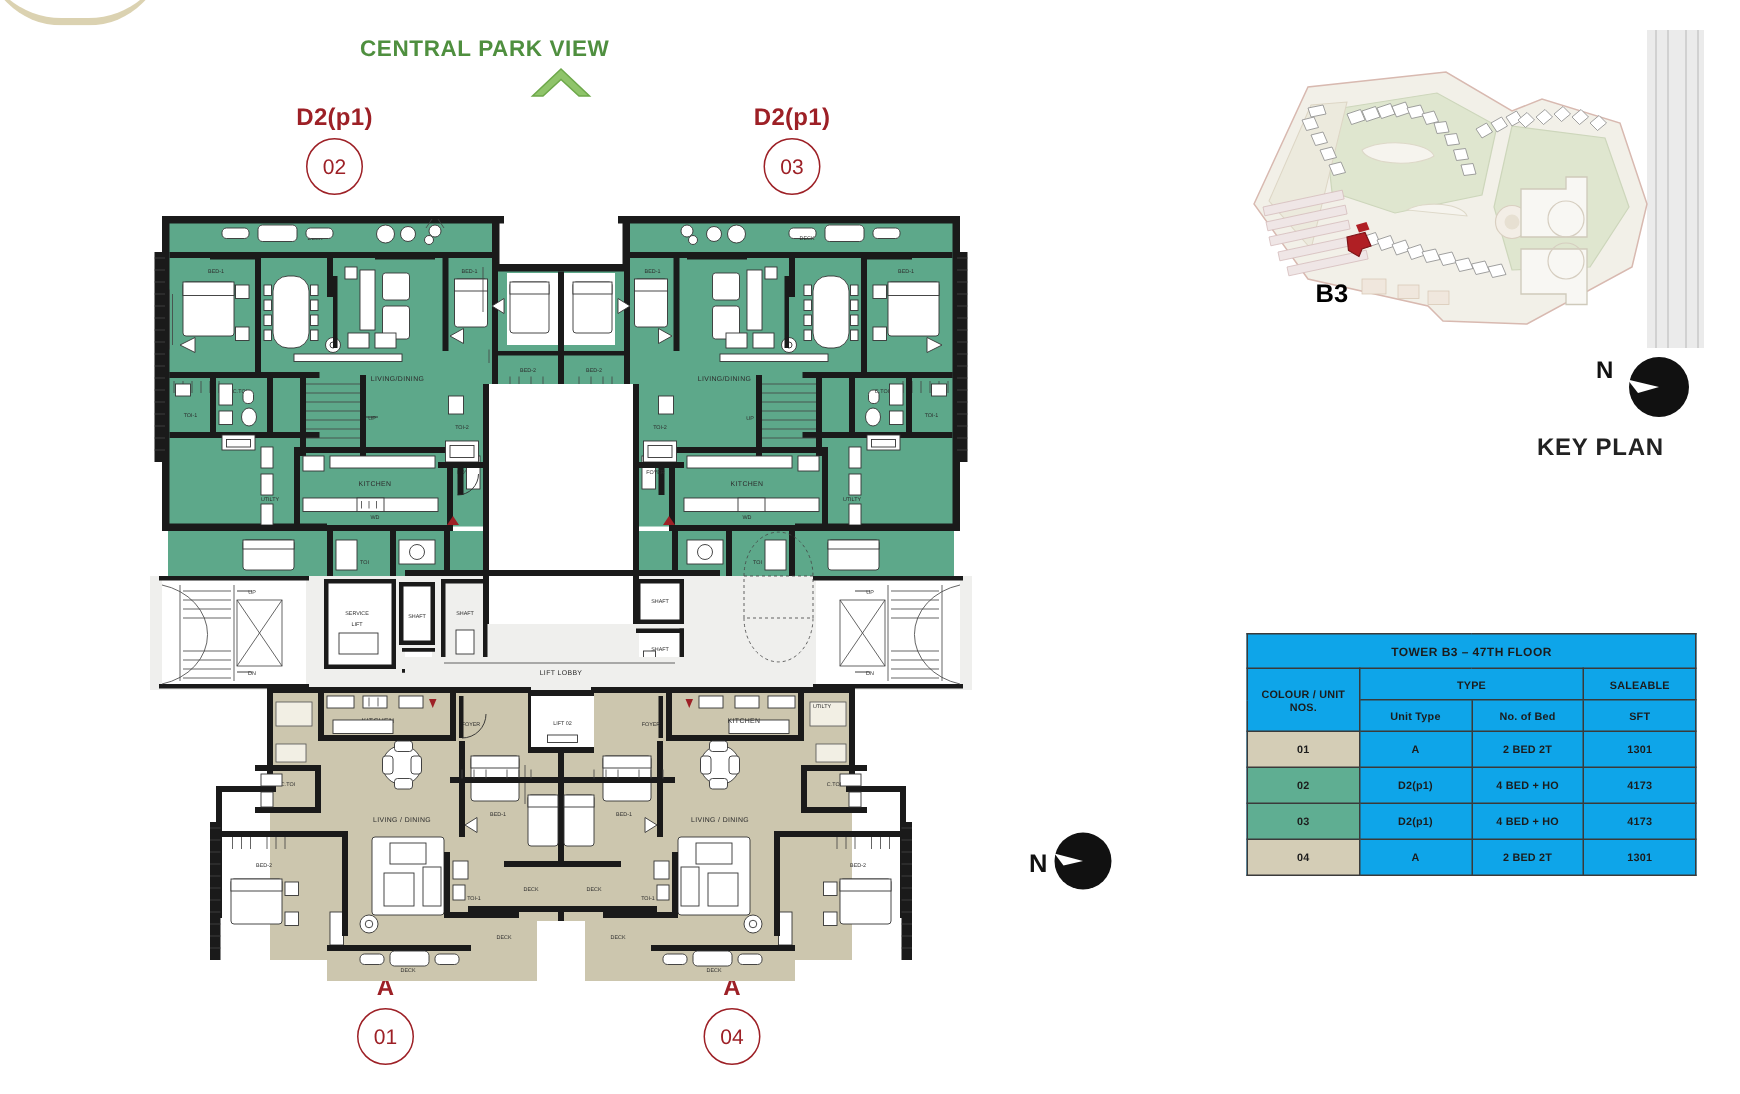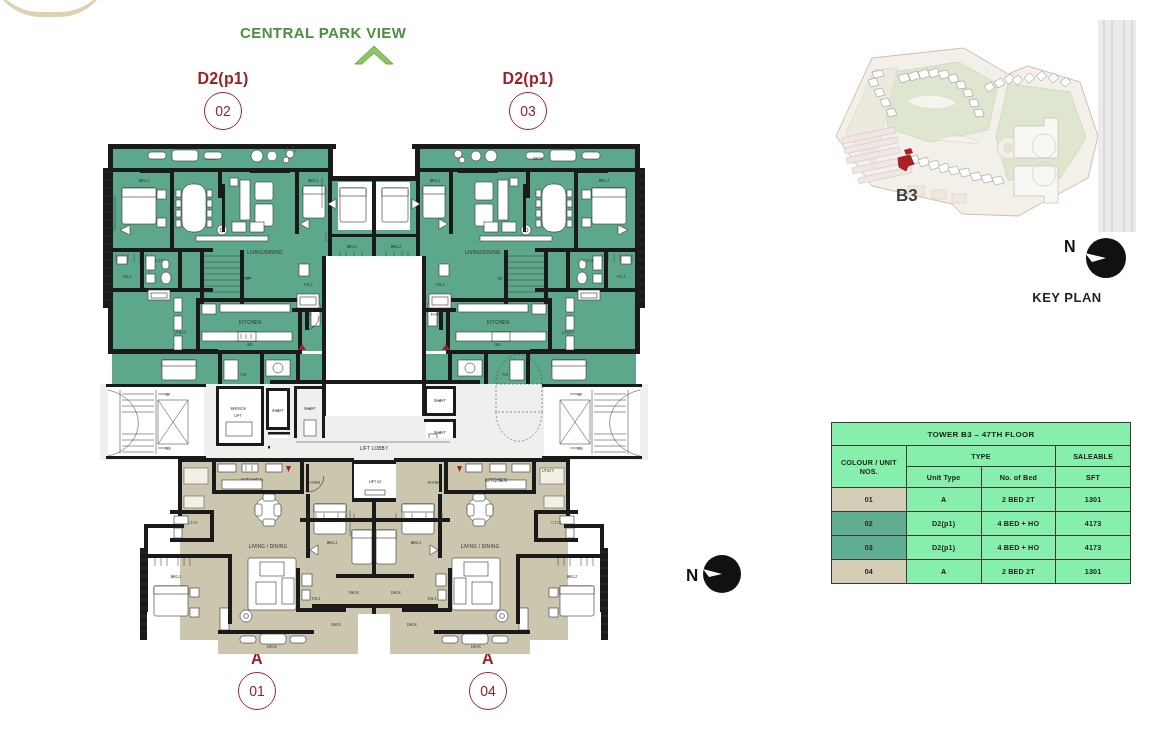--- a/index.html
+++ b/index.html
@@ -30,32 +30,32 @@
   #tag-01{left:197px;top:650px;}
   #tag-04{left:428px;top:650px;}
 
   
   #floorplan{left:100px;top:138px;width:548px;height:516px;}
   #floorplan svg{display:block;}
 
   
   #keyplan-wrap{left:812px;top:18px;width:330px;height:300px;}
   #keyplan-map{position:absolute;left:0;top:0;width:330px;height:220px;}
-  #b3-label{position:absolute;left:84px;top:168px;color:#404040;
+  #b3-label{position:absolute;left:65px;top:168px;color:#000000;
         font-weight:bold;font-size:17px;}
   #keyplan-north{position:absolute;left:250px;top:212px;width:78px;height:52px;}
   #keyplan-title{position:absolute;left:180px;top:272px;width:150px;
-        text-align:center;font-weight:bold;font-size:13px;letter-spacing:.5px;}
+        text-align:center;font-weight:bold;font-size:16px;letter-spacing:.5px;}
 
   
   #plan-north{left:676px;top:548px;width:72px;height:50px;}
 
   
   #unit-table{left:831px;top:422px;width:300px;border-collapse:collapse;
-        table-layout:fixed;background:#86efac;}
+        table-layout:fixed;background:#0ea5e9;}
   #unit-table td,#unit-table th{border:1px solid #3a3a3a;text-align:center;
         font-size:7.2px;font-weight:bold;color:#1c1c1c;padding:0;height:20px;
         letter-spacing:.15px;}
   #unit-table .t-title{height:22px;font-size:8px;letter-spacing:.3px;}
   #unit-table .t-colour{width:76px;}
   #unit-table .t-unit{width:68px;margin-left:48px;}
   #unit-table .t-bed{width:87px;}
   #unit-table .t-sft{width:69px;}
   #unit-table tr.row td{height:23px;}
   .swatch-beige{background:#d4cdb6;}

